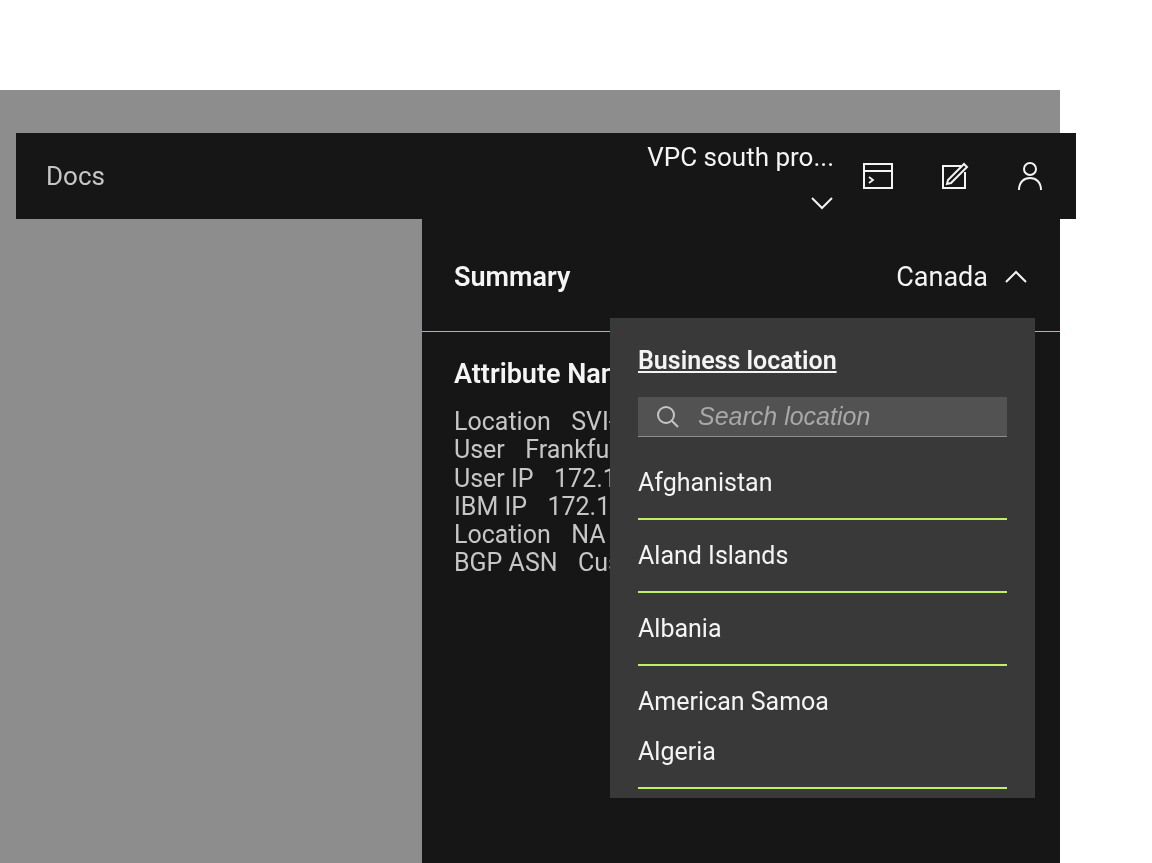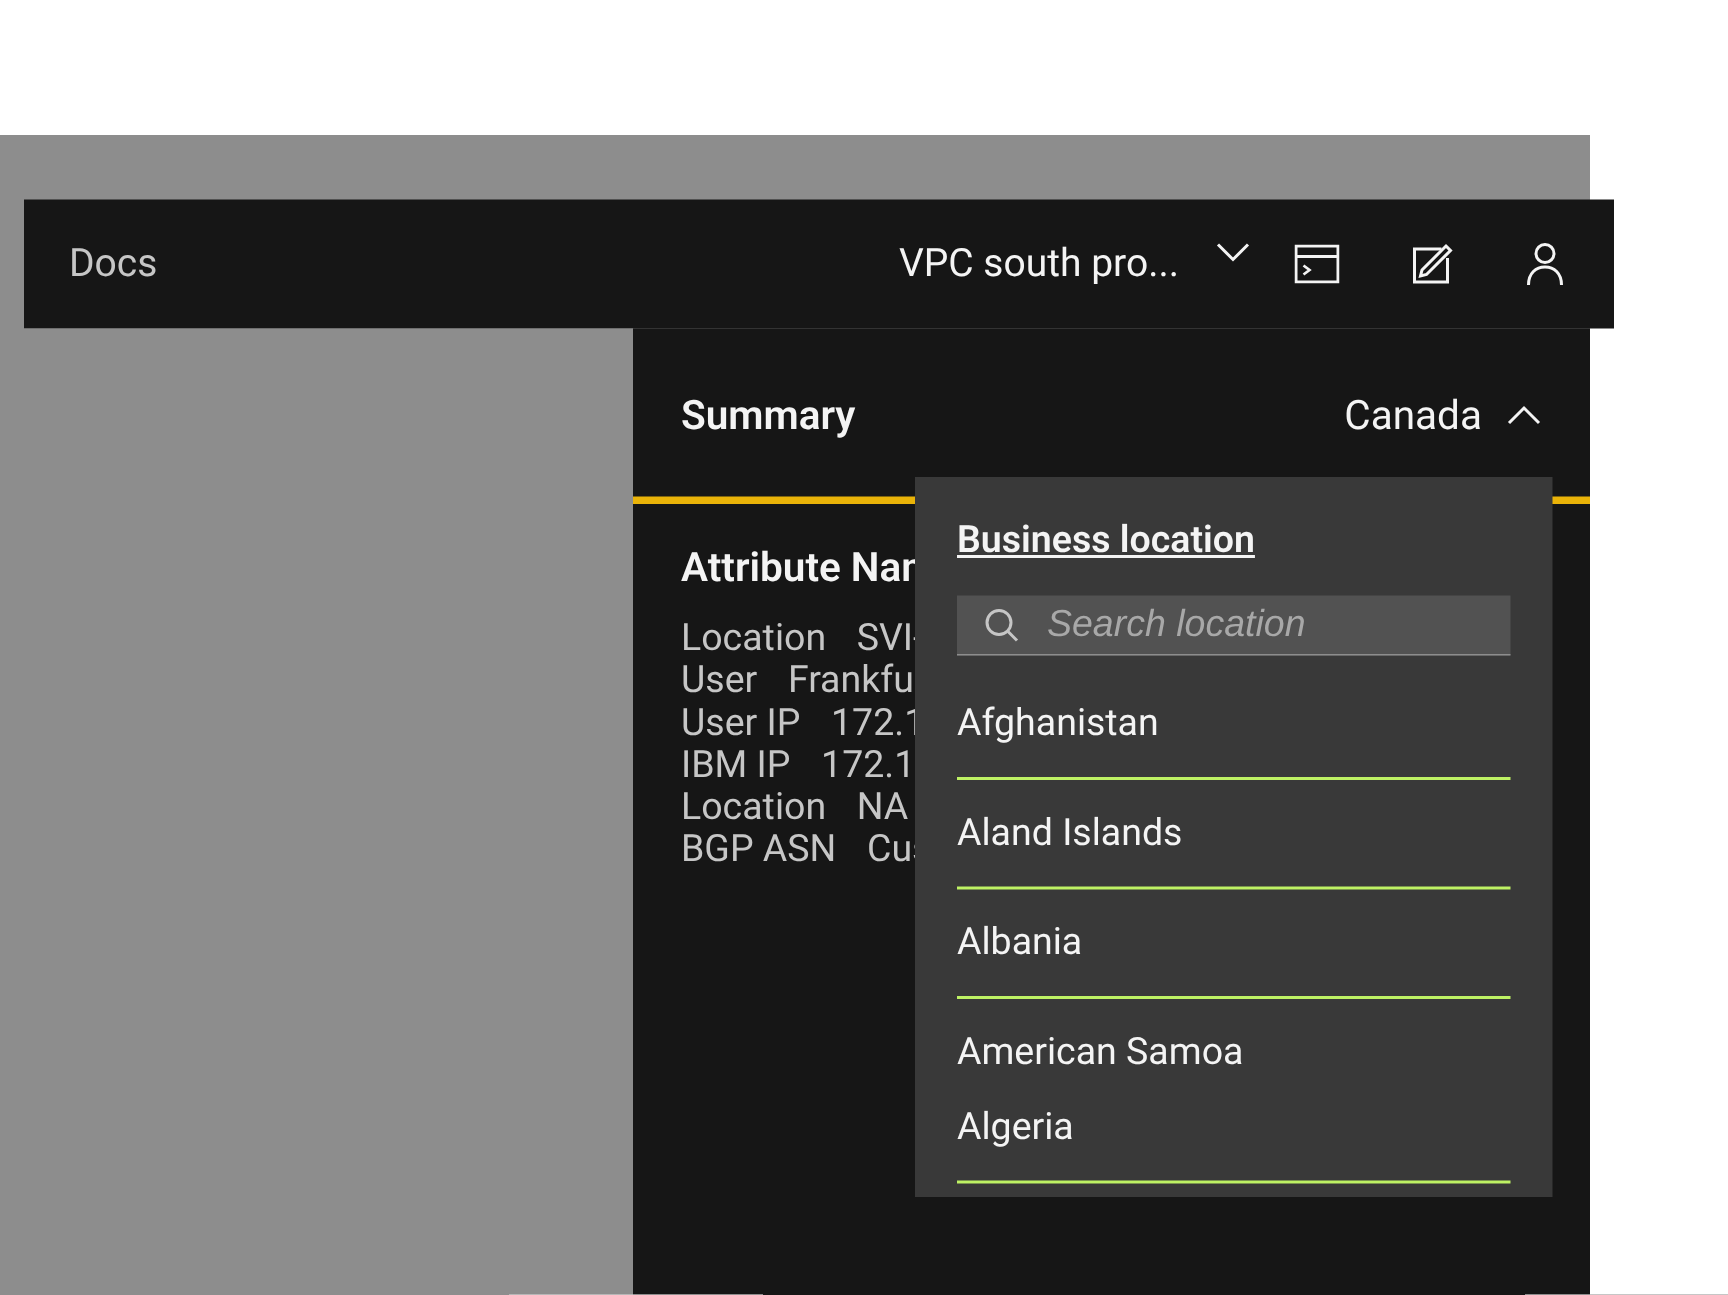--- a/index.html
+++ b/index.html
@@ -52,26 +52,27 @@
       font-size: 26px;
       color: #c6c6c6;
     }
     
     .header-spacer {
       flex: 1;
     }
     
     .project-selector {
       display: flex;
-      align-items: flex-start;
+      align-items: flex-end;
       gap: 24px;
       font-size: 26px;
       color: #f4f4f4;
       margin-right: 28px;
       cursor: pointer;
+      flex-direction: column;
     }
     
     .header-icon {
       width: 32px;
       height: 32px;
       display: flex;
       align-items: center;
       justify-content: center;
       color: #f4f4f4;
       margin-right: 44px;
@@ -90,21 +91,21 @@
       height: 644px;
       background: #161616;
       color: #f4f4f4;
     }
     
     .summary-row {
       display: flex;
       align-items: center;
       justify-content: space-between;
       padding: 42px 32px 38px 32px;
-      border-bottom: 5px solid #eab308;
+      border-bottom: 1px solid #eab308;
     }
     
     .summary-title {
       font-size: 27px;
       font-weight: 600;
       color: #f4f4f4;
     }
     
     .summary-location {
       display: flex;

